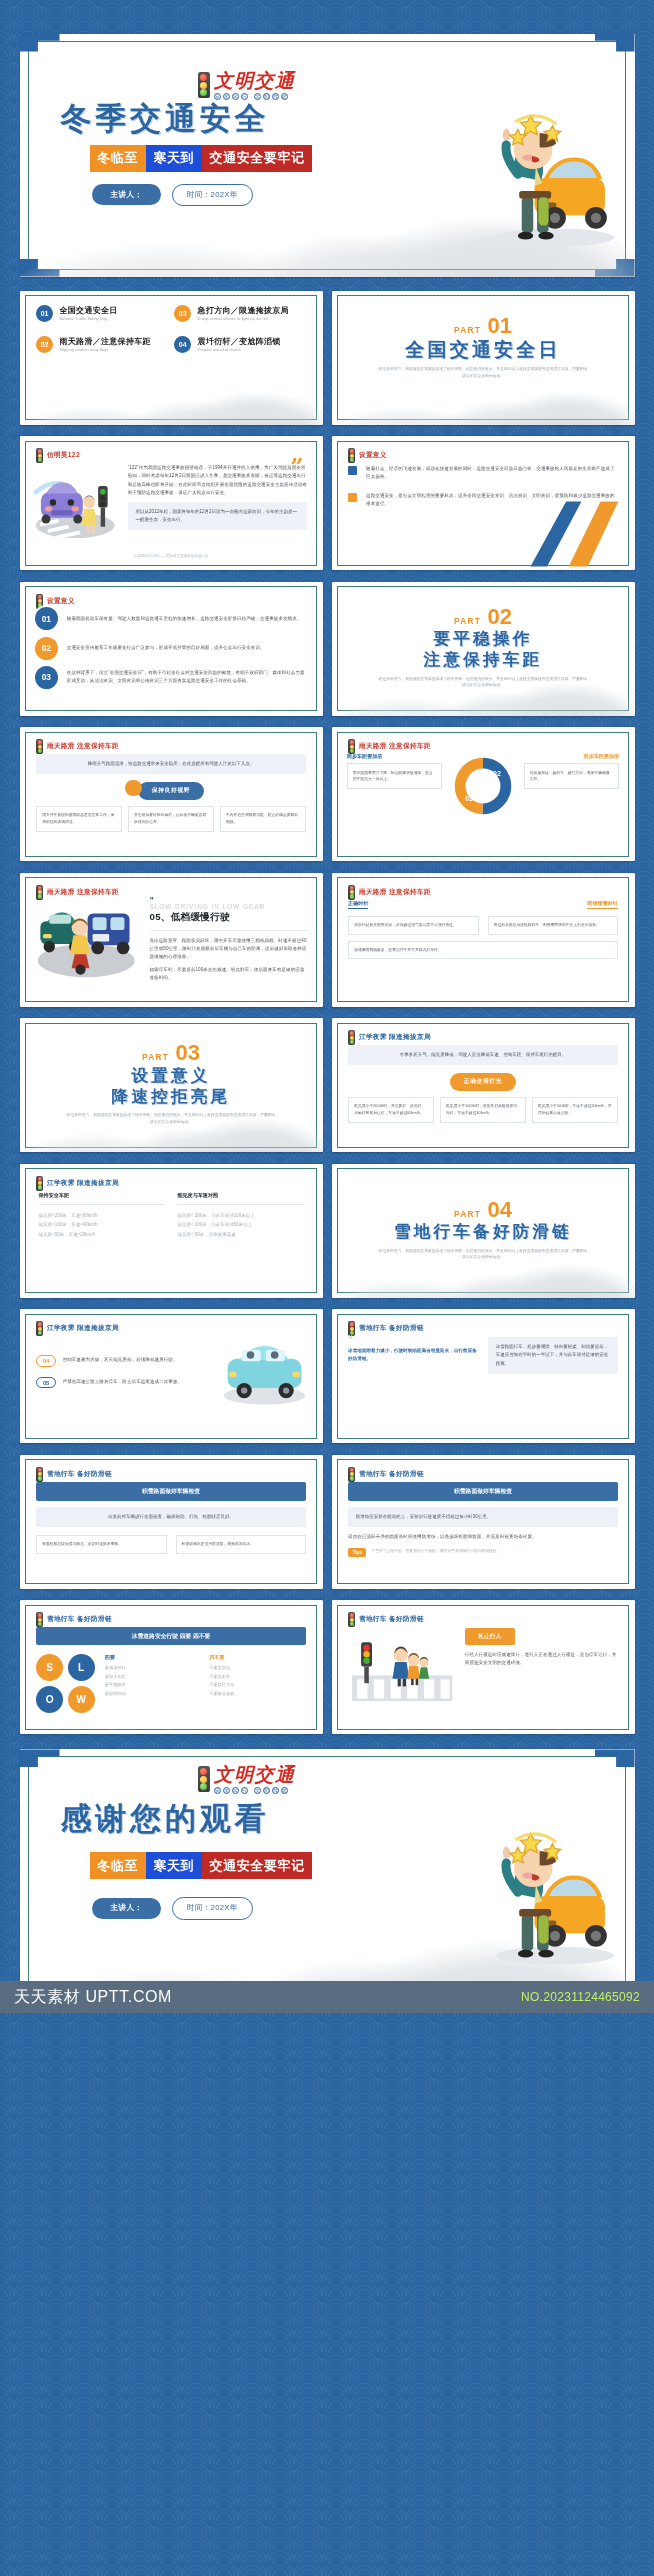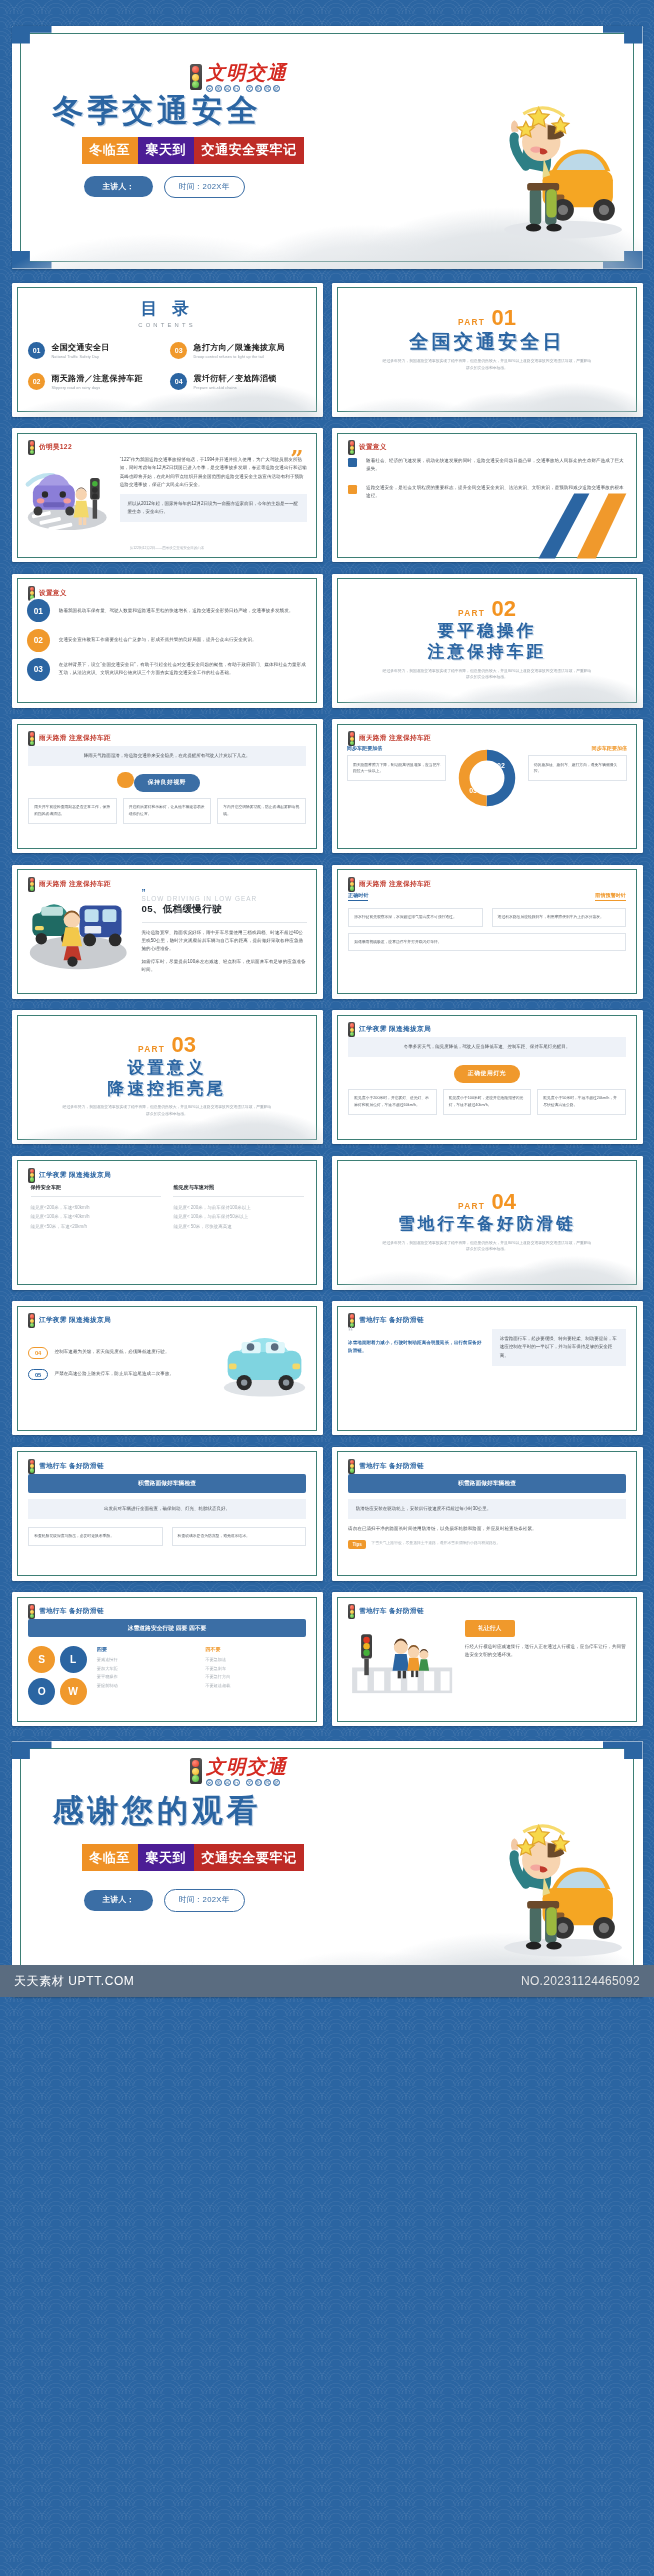--- a/index.html
+++ b/index.html
@@ -19,21 +19,21 @@
     position: absolute; inset: 0;
     background-color: #2b65a2;
     background-image:
       radial-gradient(circle at 50% 100%, transparent 20%, rgba(255,255,255,.055) 21%, rgba(255,255,255,.055) 23%, transparent 24%, transparent 32%, rgba(255,255,255,.055) 33%, rgba(255,255,255,.055) 35%, transparent 36%, transparent 44%, rgba(255,255,255,.055) 45%, rgba(255,255,255,.055) 47%, transparent 48%),
       radial-gradient(circle at 0% 100%, transparent 20%, rgba(255,255,255,.055) 21%, rgba(255,255,255,.055) 23%, transparent 24%, transparent 32%, rgba(255,255,255,.055) 33%, rgba(255,255,255,.055) 35%, transparent 36%, transparent 44%, rgba(255,255,255,.055) 45%, rgba(255,255,255,.055) 47%, transparent 48%),
       radial-gradient(circle at 100% 100%, transparent 20%, rgba(255,255,255,.055) 21%, rgba(255,255,255,.055) 23%, transparent 24%, transparent 32%, rgba(255,255,255,.055) 33%, rgba(255,255,255,.055) 35%, transparent 36%, transparent 44%, rgba(255,255,255,.055) 45%, rgba(255,255,255,.055) 47%, transparent 48%);
     background-size: 28px 14px;
     background-position: 0 0;
   }
 
-  .page { position: relative; z-index: 2; padding: 0; }
+  .page { position: relative; z-index: 2; padding: 8px; }
 
   
   .slide {
     position: relative;
     background: #fff;
     box-shadow: 0 0.6px 1.9px rgba(0,0,0,.22);
     overflow: hidden;
   }
   .slide .inner-frame {
     position: absolute; inset: 4.5px 5.1px;
@@ -94,21 +94,21 @@
     font-weight: 700; font-size: 31px; color: #2b65a2;
     letter-spacing: 3.8px; line-height: 1;
     text-shadow: 1.3px 1.3px 0 rgba(43,101,162,.25);
   }
   .cover-tags { position: absolute; left: 70px; top: 111px; display: flex; }
   .cover-tags .tag {
     color: #fff; font-size: 13px; font-weight: 700;
     padding: 4.5px 7.7px; letter-spacing: 0.6px; white-space: nowrap;
   }
   .tag-a { background: #ef9125; }
-  .tag-b { background: #4c1d95; }
+  .tag-b { background: #1d4ed8; }
   .tag-c { background: #be2b26; }
 
   .cover-meta { position: absolute; left: 72px; top: 150px; display: flex; align-items: center; gap: 10.2px; }
   .pill-solid {
     background: #3b6ea5; color: #fff; font-size: 7.7px; font-weight: 700;
     padding: 5.8px 19px; border-radius: 12.8px; letter-spacing: 0.3px;
   }
   .pill-outline {
     border: 0.6px solid #3b6ea5; color: #3b6ea5; font-size: 7.7px;
     padding: 5.1px 14px; border-radius: 12.8px; letter-spacing: 0.3px;
@@ -220,22 +220,22 @@
   
   .thanks { margin: 15.3px 11.5px 0 11.5px; height: 256px; border-radius: 1.3px; }
 
   
   .footer {
     position: absolute; left: 0; right: 0; bottom: 0; height: 32px;
     background: #5a6c80;
     display: flex; align-items: center; justify-content: space-between;
     padding: 0 14px; z-index: 5;
   }
-  .footer .left { color: #fff; font-size: 12px; letter-spacing: 0.6px; }
-  .footer .right { color: #e5e5e5; font-size: 12px; letter-spacing: 0.3px; }
+  .footer .left { color: #fff; font-size: 16px; letter-spacing: 0.6px; }
+  .footer .right { color: #bef264; font-size: 12px; letter-spacing: 0.3px; }
 
   .center { text-align: center; }
 </style>
 </head>
 <body>
 
 <div class="wave-bg"></div>
 
 <div class="page">
 
@@ -317,24 +317,20 @@
       </g>
       <path d="M88 34 q34-20 64 4" stroke="#f5d24a" stroke-width="5" fill="none" opacity=".8"></path>
     </svg>
   </div>
 
   <div class="grid">
 
     <div class="slide sm">
       <div class="inner-frame"></div>
       <div class="mountains"></div>
-      <div class="toc-title">
-        <div class="cn">目 录</div>
-        <div class="en">CONTENTS</div>
-      </div>
       <div class="toc-list">
         <div class="toc-item">
           <div class="toc-num blue">01</div>
           <div class="toc-text">
             <div class="cn">全国交通安全日</div>
             <div class="en">National Traffic Safety Day</div>
           </div>
         </div>
         <div class="toc-item">
           <div class="toc-num orange">03</div>

